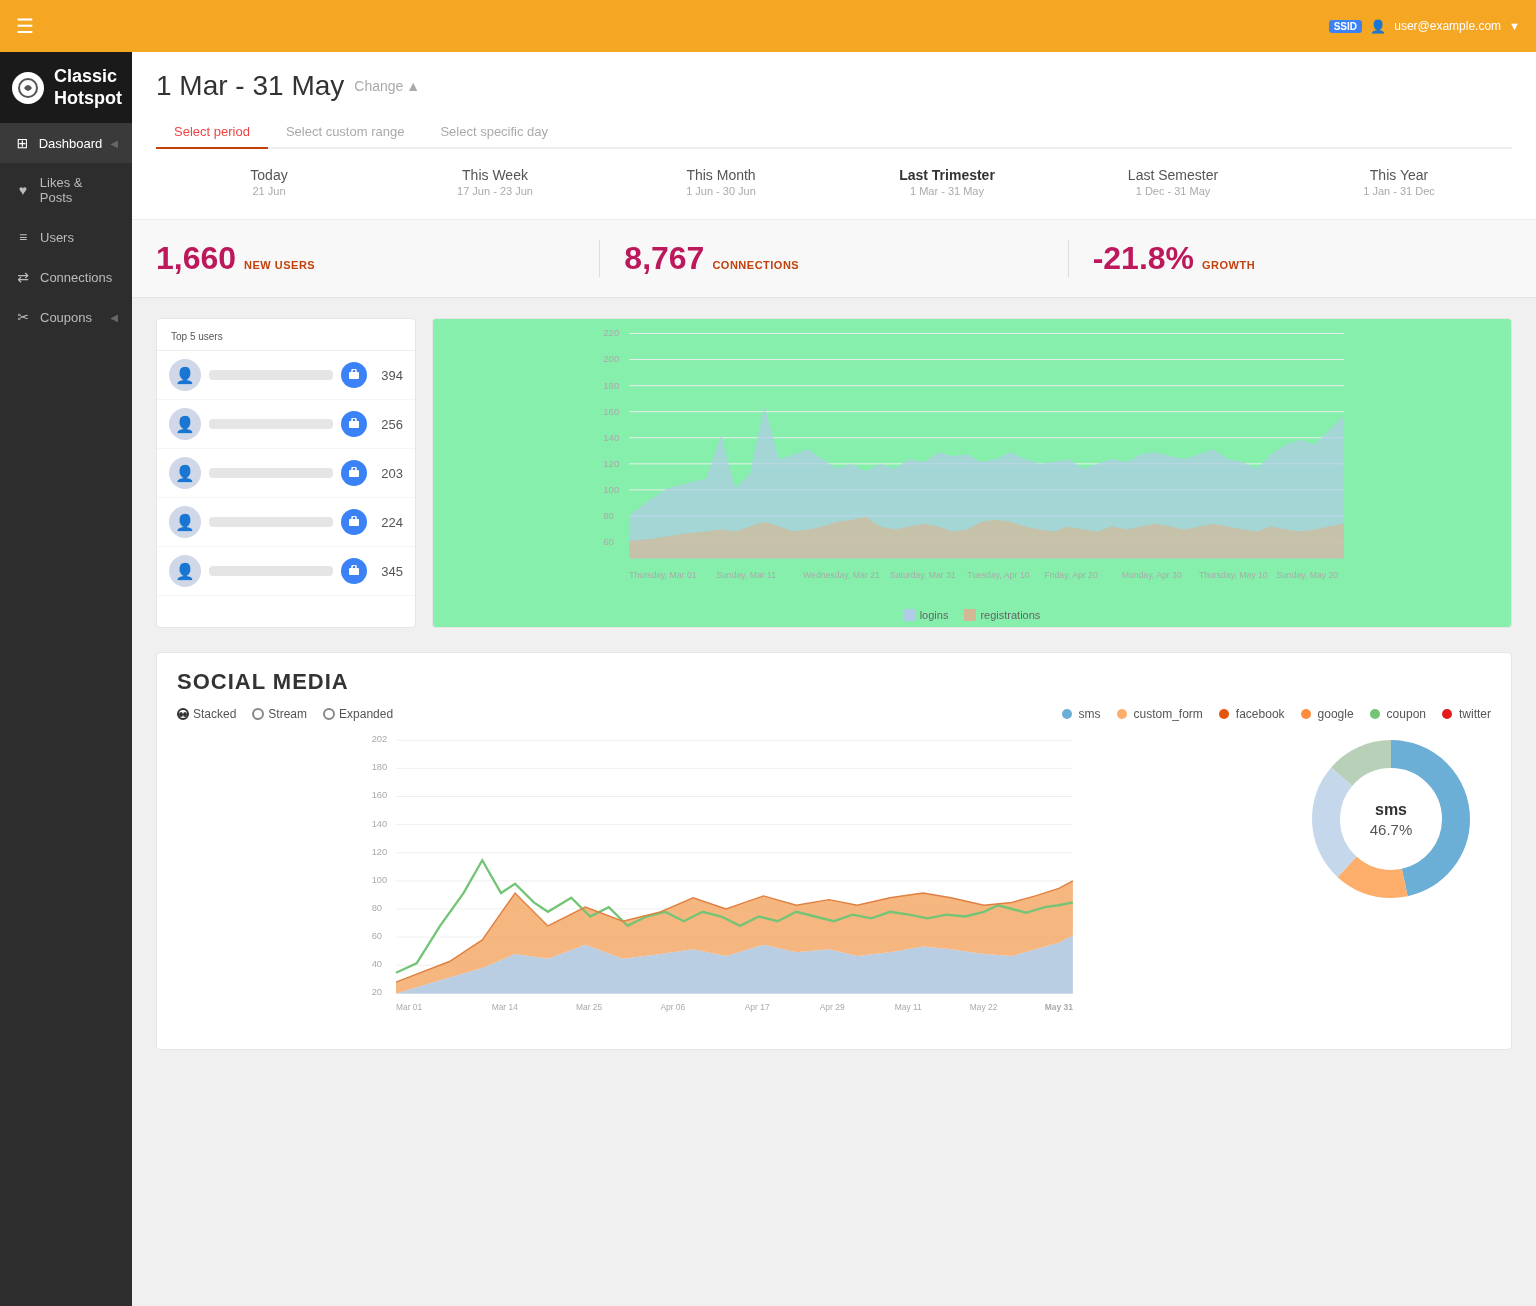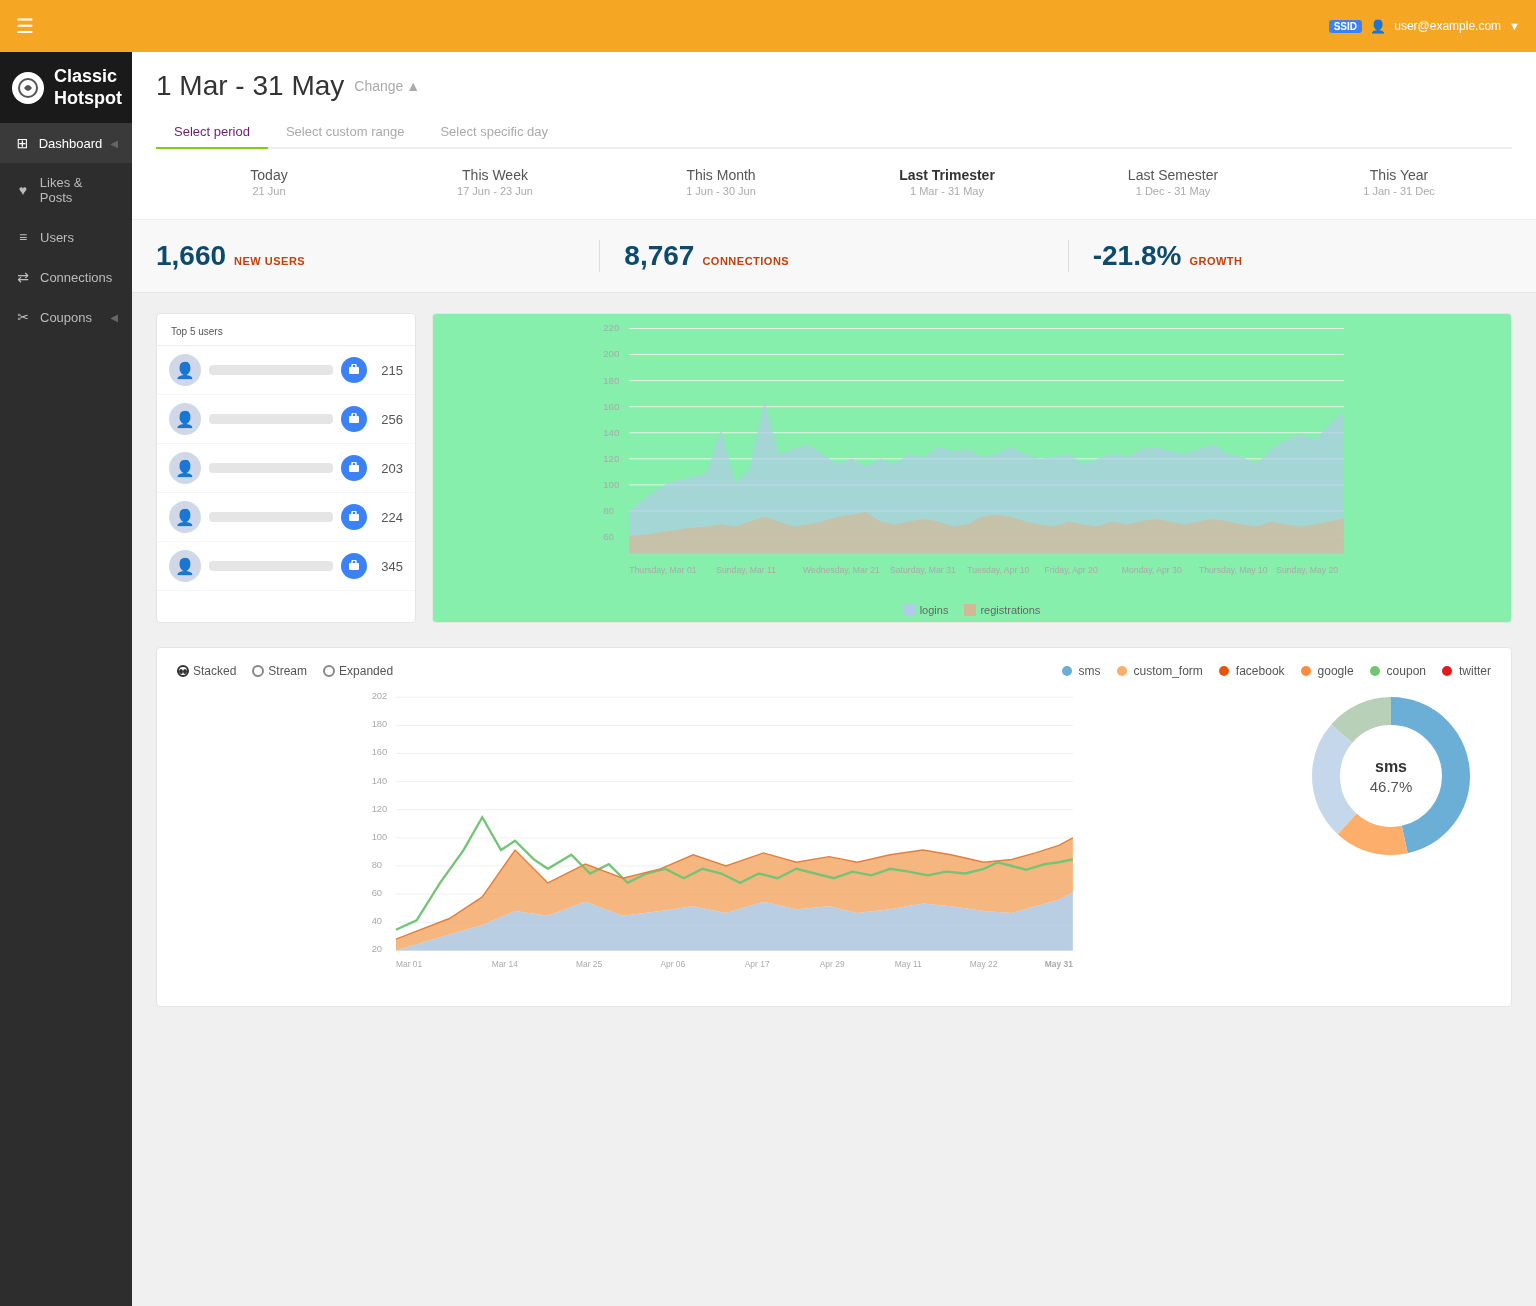--- a/index.html
+++ b/index.html
@@ -75,21 +75,21 @@
 
     
     .date-header {
       background: white;
       padding: 18px 24px 0;
     }
     .date-title { font-size: 28px; font-weight: 300; color: #333; display: flex; align-items: center; gap: 10px; }
     .change-link { font-size: 14px; color: #aaa; cursor: pointer; display: flex; align-items: center; gap: 3px; }
     .period-tabs { display: flex; gap: 0; margin-top: 14px; border-bottom: 2px solid #eee; }
     .period-tab { padding: 8px 18px; font-size: 13px; color: #aaa; cursor: pointer; border-bottom: 2px solid transparent; margin-bottom: -2px; }
-    .period-tab.active { color: #701a75; border-bottom: 2px solid #84cc16; }
+    .period-tab.active { color: #ef4444; border-bottom: 2px solid #c2410c; }
 
     
     .period-options {
       background: white;
       padding: 12px 24px 16px;
       display: flex;
       gap: 0;
       border-bottom: 1px solid #eee;
     }
     .period-option {
@@ -104,21 +104,21 @@
 
     
     .stats-bar {
       background: #f8f8f8;
       border-bottom: 1px solid #e5e5e5;
       display: flex;
       padding: 20px 24px;
       gap: 0;
     }
     .stat-item { flex: 1; display: flex; align-items: baseline; gap: 8px; }
-    .stat-number { font-size: 28px; font-weight: bold; color: #0c4a6e; }
+    .stat-number { font-size: 32px; font-weight: bold; color: #be185d; }
     .stat-label { font-size: 11px; color: #c2410c; font-weight: 600; letter-spacing: 0.5px; }
     .stat-divider { width: 1px; background: #ddd; margin: 0 24px; }
 
     
     .dashboard-body { padding: 20px 24px; }
 
     
     .charts-row { display: flex; gap: 16px; margin-bottom: 24px; }
 
     
@@ -318,21 +318,21 @@
           <div class="top5-title">Top 5 users</div>
           <div class="top5-row">
             <div class="avatar-placeholder">👤</div>
             <div class="user-name-blur"></div>
             <div class="user-badge">
               <svg width="12" height="12" viewBox="0 0 12 12">
                   <rect x="1" y="3" width="10" height="7" rx="1" fill="white"></rect>
                   <path d="M4 3V2a2 2 0 014 0v1" stroke="white" stroke-width="1.5" fill="none"></path>
                 </svg>
             </div>
-            <span class="user-count">215</span>
+            <span class="user-count">394</span>
           </div>
           <div class="top5-row">
             <div class="avatar-placeholder">👤</div>
             <div class="user-name-blur"></div>
             <div class="user-badge">
               <svg width="12" height="12" viewBox="0 0 12 12">
                   <rect x="1" y="3" width="10" height="7" rx="1" fill="white"></rect>
                   <path d="M4 3V2a2 2 0 014 0v1" stroke="white" stroke-width="1.5" fill="none"></path>
                 </svg>
             </div>
@@ -418,20 +418,21 @@
             </div>
             <div class="legend-item">
               <span class="legend-sq" style="background:#d4b896;"></span>
               <span>registrations</span>
             </div>
           </div>
         </div>
       </div>
 
       <div class="social-section">
+        <div class="section-title">SOCIAL MEDIA</div>
         <div class="social-controls">
           <div class="radio-option">
             <div class="radio-circle selected">
                 <span style="width:5px;height:5px;background:#333;border-radius:50%;display:block;"></span>
               </div>
             <span>Stacked</span>
           </div>
           <div class="radio-option">
             <div class="radio-circle"></div>
             <span>Stream</span>

